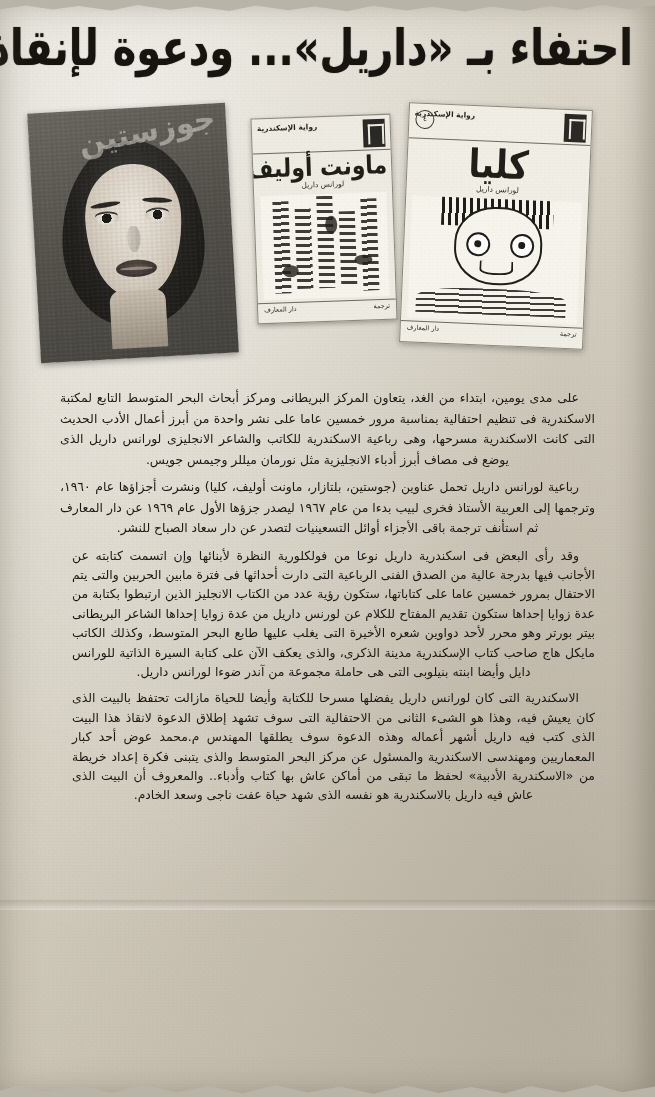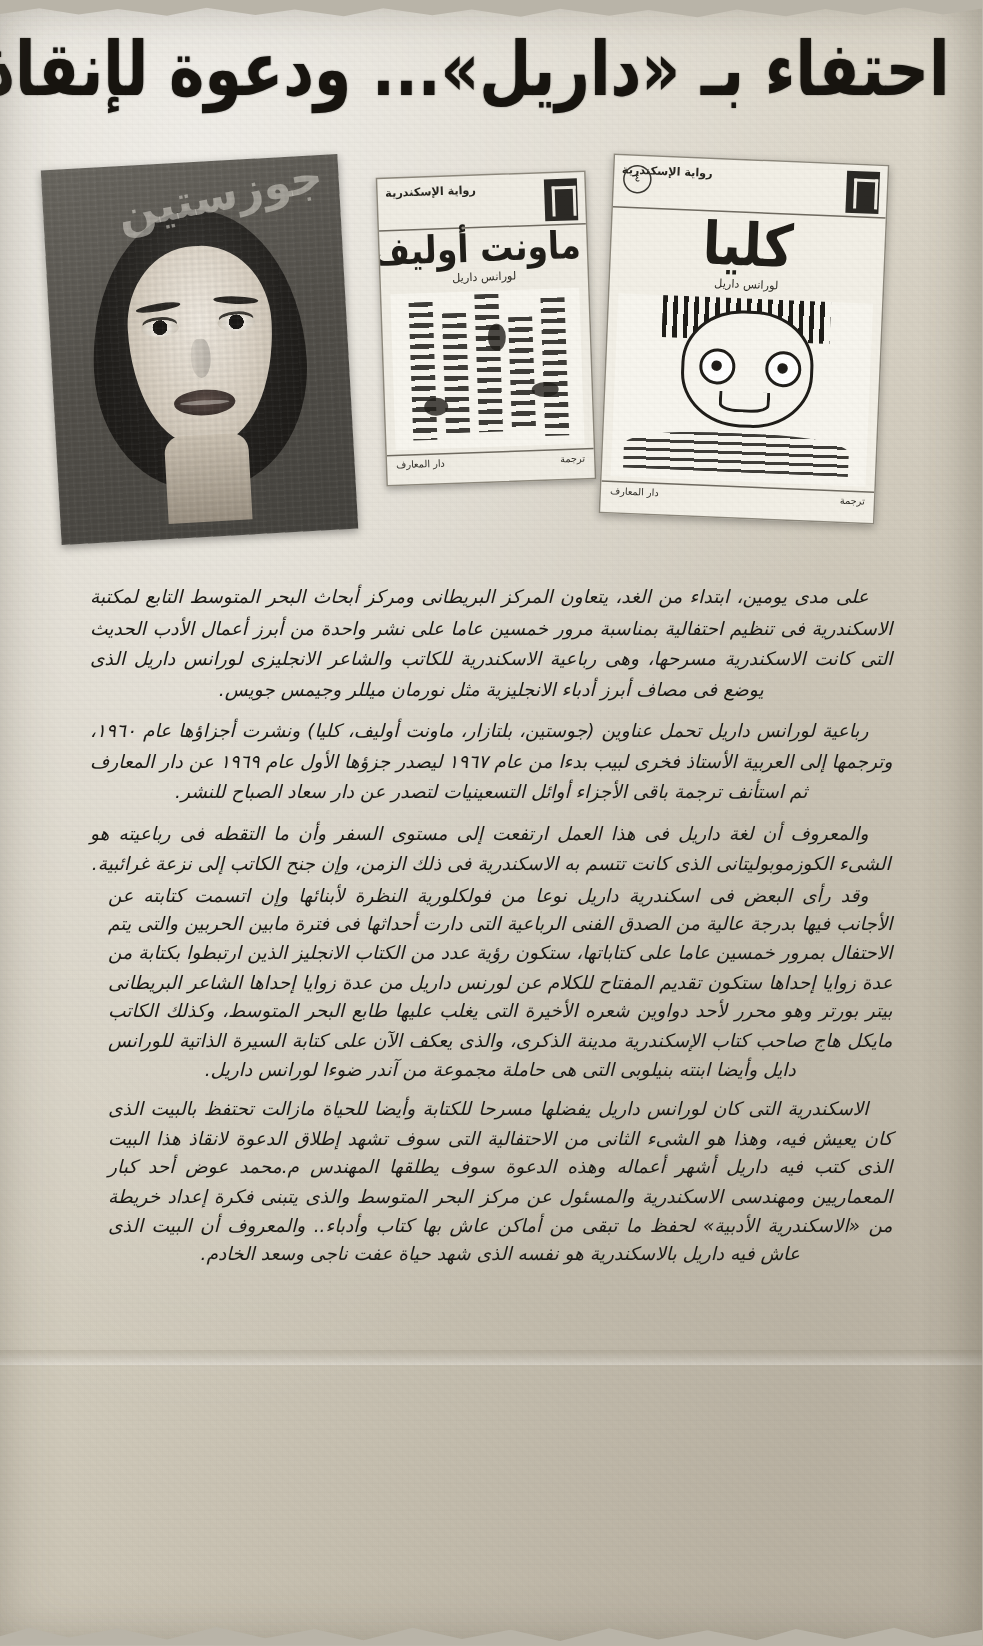--- a/index.html
+++ b/index.html
@@ -342,21 +342,20 @@
     color: #1a1813;
     font-size: 12.4px;
     line-height: 20.5px;
     text-align: justify;
     text-align-last: center;
     direction: rtl;
   }
   .body-text p {
     margin: 0 0 7px 0;
     text-indent: 16px;
-    font-style: italic;
   }
   .body-text p.tight { margin-bottom: 0; }
   .body-text p.squeeze { line-height: 19.4px; margin-left: 12px; }
   .fold {
     position: absolute;
     left: 0; right: 0;
     height: 10px;
     background: linear-gradient(180deg, rgba(120,110,92,0.20), rgba(255,255,255,0.30));
     pointer-events: none;
   }
@@ -428,21 +427,20 @@
       <div class="bk-foot">
         <span>ترجمة</span>
         <span>دار المعارف</span>
       </div>
     </div>
   </div>
 
   <div class="body-text">
     <p>على مدى يومين، ابتداء من الغد، يتعاون المركز البريطانى ومركز أبحاث البحر المتوسط التابع لمكتبة الاسكندرية فى تنظيم احتفالية بمناسبة مرور خمسين عاما على نشر واحدة من أبرز أعمال الأدب الحديث التى كانت الاسكندرية مسرحها، وهى رباعية الاسكندرية للكاتب والشاعر الانجليزى لورانس داريل الذى يوضع فى مصاف أبرز أدباء الانجليزية مثل نورمان ميللر وجيمس جويس.</p>
     <p>رباعية لورانس داريل تحمل عناوين (جوستين، بلتازار، ماونت أوليف، كليا) ونشرت أجزاؤها عام ١٩٦٠، وترجمها إلى العربية الأستاذ فخرى لبيب بدءا من عام ١٩٦٧ ليصدر جزؤها الأول عام ١٩٦٩ عن دار المعارف ثم استأنف ترجمة باقى الأجزاء أوائل التسعينيات لتصدر عن دار سعاد الصباح للنشر.</p>
-    <p class="tight">والمعروف أن لغة داريل فى هذا العمل ارتفعت إلى مستوى السفر وأن ما التقطه فى رباعيته هو الشىء الكوزموبوليتانى الذى كانت تتسم به الاسكندرية فى ذلك الزمن، وإن جنح الكاتب إلى نزعة غرائبية.</p>
     <p class="squeeze">وقد رأى البعض فى اسكندرية داريل نوعا من فولكلورية النظرة لأبنائها وإن اتسمت كتابته عن الأجانب فيها بدرجة عالية من الصدق الفنى الرباعية التى دارت أحداثها فى فترة مابين الحربين والتى يتم الاحتفال بمرور خمسين عاما على كتاباتها، ستكون رؤية عدد من الكتاب الانجليز الذين ارتبطوا بكتابة من عدة زوايا إحداها ستكون تقديم المفتاح للكلام عن لورنس داريل من عدة زوايا إحداها الشاعر البريطانى بيتر بورتر وهو محرر لأحد دواوين شعره الأخيرة التى يغلب عليها طابع البحر المتوسط، وكذلك الكاتب مايكل هاج صاحب كتاب الإسكندرية مدينة الذكرى، والذى يعكف الآن على كتابة السيرة الذاتية للورانس دايل وأيضا ابنته بنيلوبى التى هى حاملة مجموعة من آندر ضوءا لورانس داريل.</p>
     <p class="squeeze">الاسكندرية التى كان لورانس داريل يفضلها مسرحا للكتابة وأيضا للحياة مازالت تحتفظ بالبيت الذى كان يعيش فيه، وهذا هو الشىء الثانى من الاحتفالية التى سوف تشهد إطلاق الدعوة لانقاذ هذا البيت الذى كتب فيه داريل أشهر أعماله وهذه الدعوة سوف يطلقها المهندس م.محمد عوض أحد كبار المعماريين ومهندسى الاسكندرية والمسئول عن مركز البحر المتوسط والذى يتبنى فكرة إعداد خريطة من «الاسكندرية الأدبية» لحفظ ما تبقى من أماكن عاش بها كتاب وأدباء.. والمعروف أن البيت الذى عاش فيه داريل بالاسكندرية هو نفسه الذى شهد حياة عفت ناجى وسعد الخادم.</p>
   </div>
 
   <div class="fold" style="top:900px;"></div>
   <div class="grain"></div>
   <div class="edge-shadow"></div>
   <div class="torn-top"></div>
   <div class="torn-bottom"></div>
 </div>

